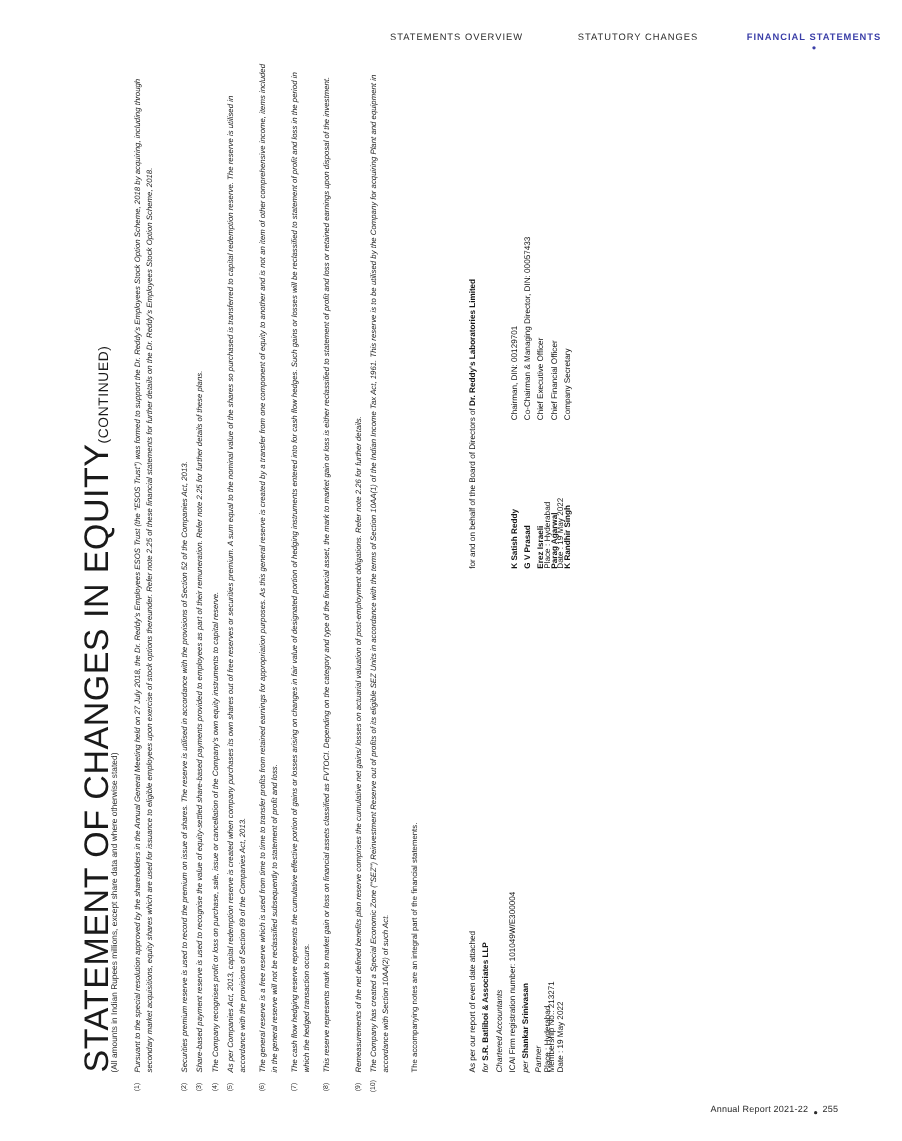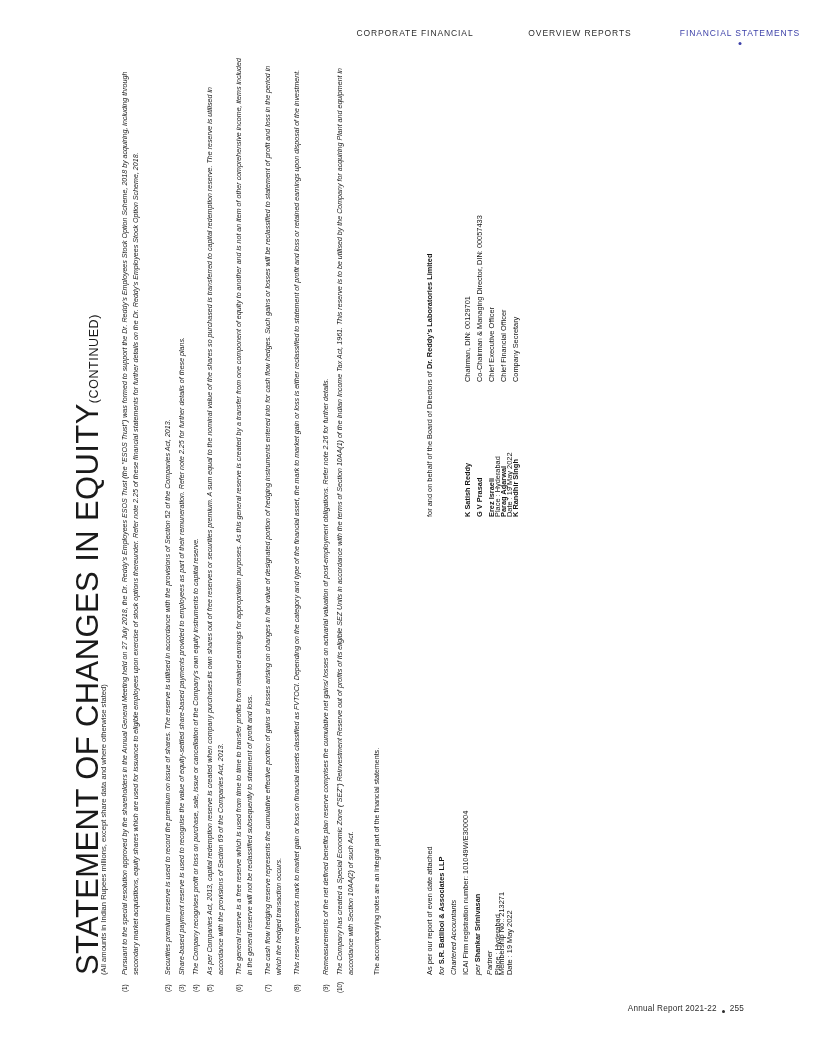--- a/index.html
+++ b/index.html
@@ -30,21 +30,21 @@
   }
   .topnav-item {
     font-size: 8.5px;
     letter-spacing: 0.9px;
     color: #2b2b2b;
     text-align: center;
     white-space: nowrap;
   }
   .topnav-item.corp { width: 170px; }
   .topnav-item.stat { width: 160px; }
-  .topnav-item.fin  { width: 160px; color: #3b3fa8; font-weight: normal; position: relative; text-align: center; }
+  .topnav-item.fin  { width: 160px; color: #3b3fa8; font-weight: bold; position: relative; text-align: center; }
   .topnav-item.fin .dot {
     position: absolute;
     left: 50%;
     transform: translateX(-50%);
     top: 14px;
     width: 3px;
     height: 3px;
     border-radius: 50%;
     background: #3b3fa8;
   }
@@ -145,40 +145,40 @@
     transform: rotate(-90deg);
     font-size: 7.4px;
     line-height: 1.62;
     color: #141414;
     white-space: nowrap;
   }
 
   
   .footer {
     position: absolute;
-    right: 76px;
+    right: 58px;
     bottom: 24px;
     font-size: 8.2px;
     color: #2b2b2b;
     letter-spacing: 0.2px;
     display: flex;
     align-items: flex-end;
     gap: 5px;
   }
   .footer .bullet {
     width: 3px; height: 3px; border-radius: 50%; background: #2b2b2b;
     display: inline-block;
   }
 </style>
 </head>
 <body>
 
 <div class="topnav">
-  <div class="topnav-item corp">CORPORATE FINANCIAL</div>
-  <div class="topnav-item stat">OVERVIEW REPORTS</div>
+  <div class="topnav-item corp">STATEMENTS OVERVIEW</div>
+  <div class="topnav-item stat">STATUTORY CHANGES</div>
   <div class="topnav-item fin">
     <span>FINANCIAL STATEMENTS</span>
     <span class="dot"></span>
   </div>
 </div>
 
 <div class="rot-wrap">
 
   <div class="vert title">
     <span>STATEMENT OF CHANGES IN EQUITY</span><span class="cont">(CONTINUED)</span>

